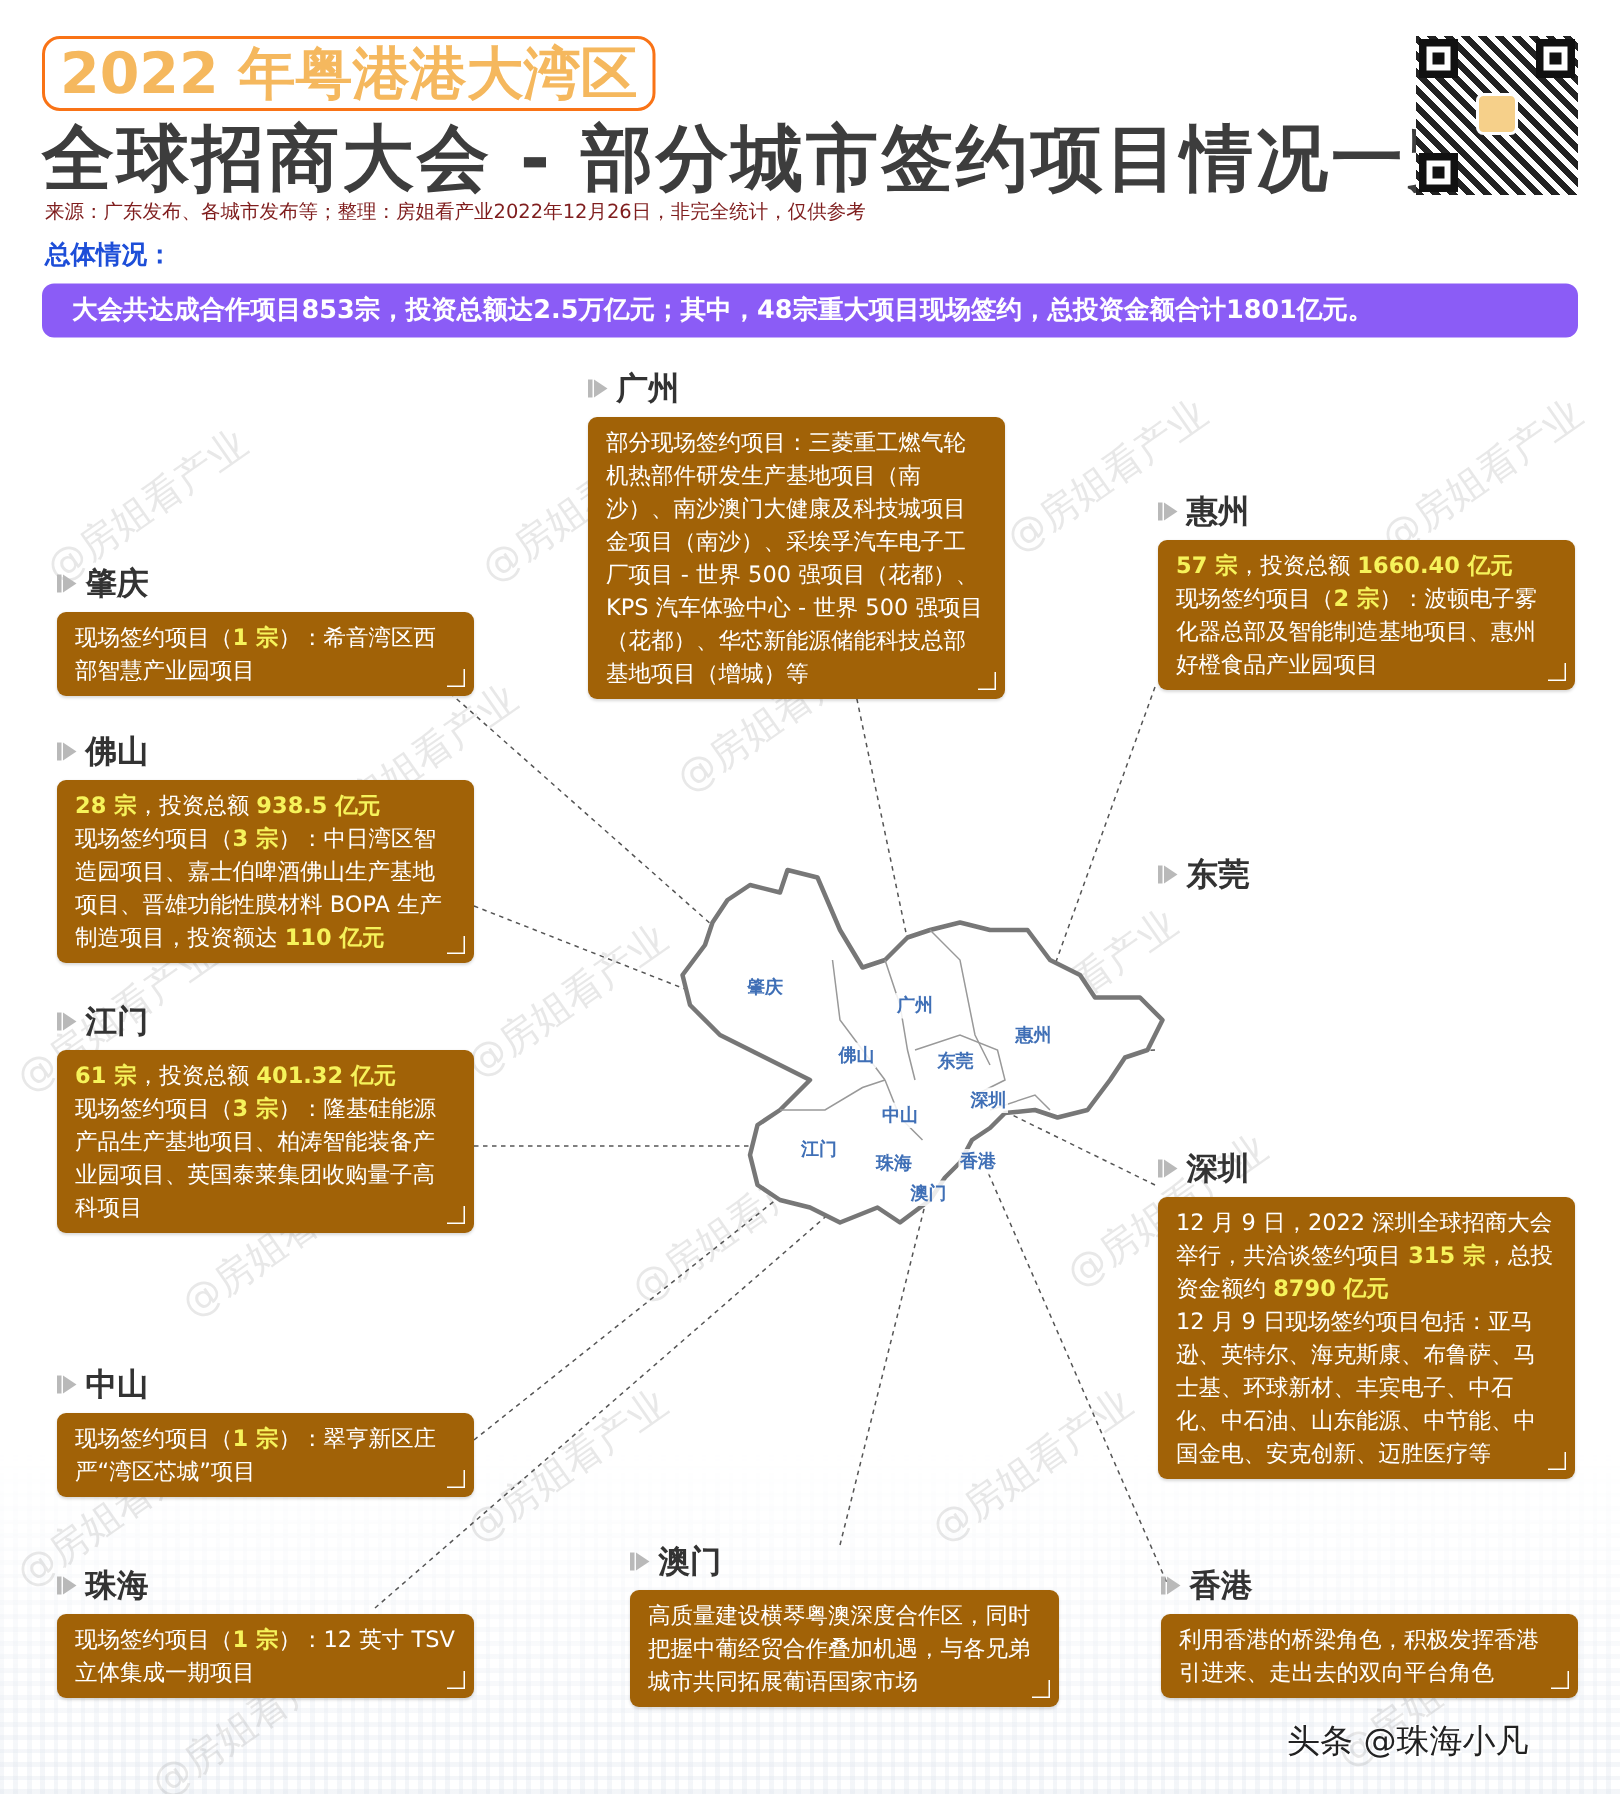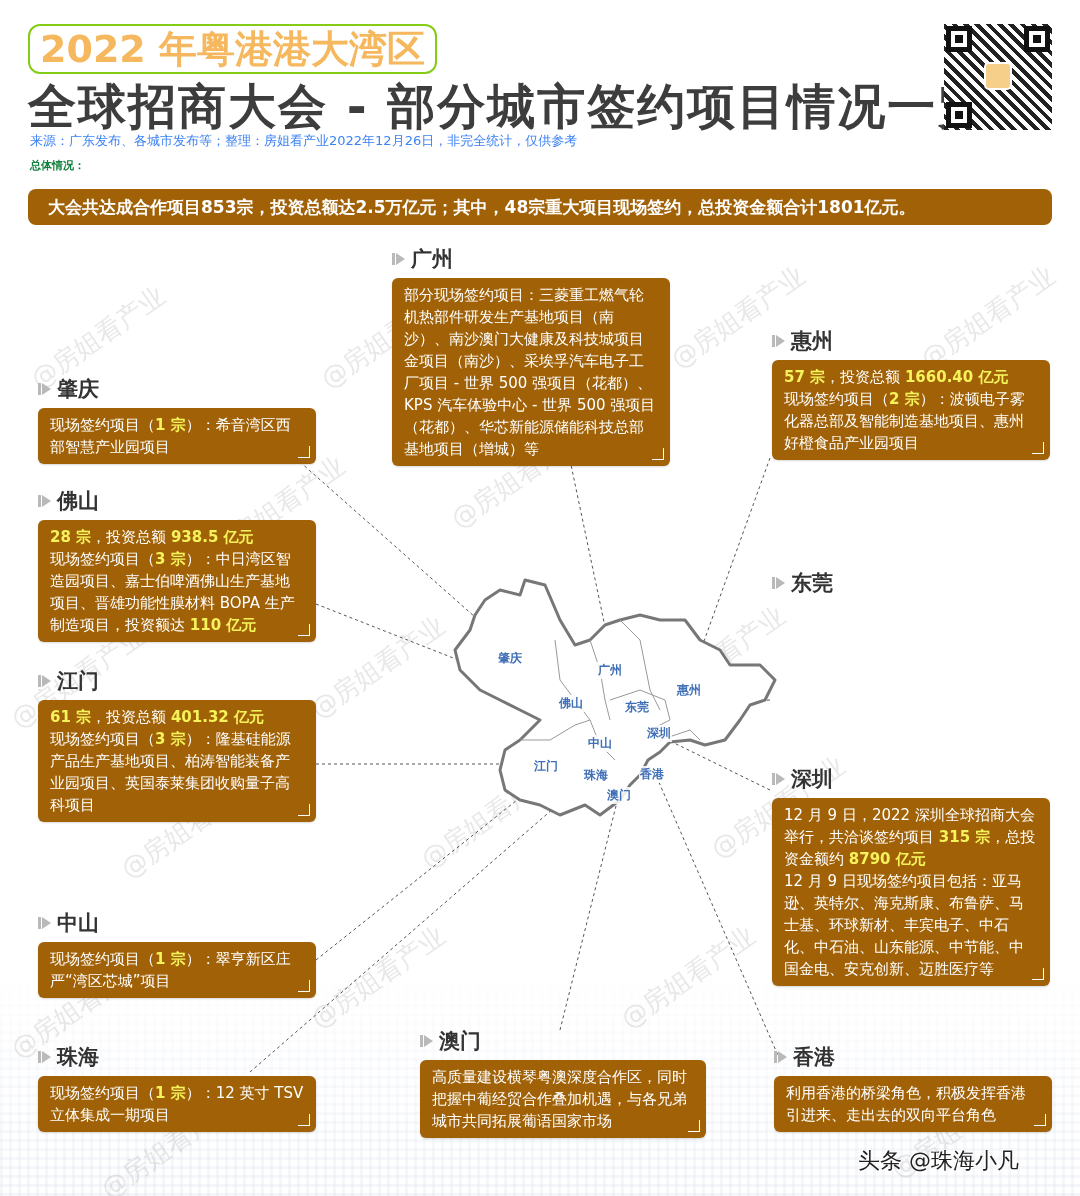--- a/index.html
+++ b/index.html
@@ -9,25 +9,25 @@
   .watermark { position: absolute; color: rgba(150,150,150,0.22); font-size: 26px; transform: rotate(-35deg); white-space: nowrap; pointer-events: none; z-index: 1; }
 
   .skyline { position: absolute; left: 0; right: 0; bottom: 0; height: 230px; z-index: 0;
     background:
       repeating-linear-gradient(90deg, rgba(200,210,225,0.35) 0 3px, transparent 3px 9px),
       repeating-linear-gradient(0deg, rgba(200,210,225,0.35) 0 3px, transparent 3px 9px);
     -webkit-mask-image: linear-gradient(to top, rgba(0,0,0,0.6), rgba(0,0,0,0));
     mask-image: linear-gradient(to top, rgba(0,0,0,0.6), rgba(0,0,0,0));
   }
 
-  .header-badge { position: absolute; left: 28px; top: 24px; height: 50px; padding: 0 10px; border: 2px solid #84cc16; border-radius: 12px; color: #f5b85e; font-size: 38px; font-weight: bold; line-height: 46px; z-index: 2; }
+  .header-badge { position: absolute; left: 28px; top: 24px; height: 50px; padding: 0 10px; border: 2px solid #f97316; border-radius: 12px; color: #f5b85e; font-size: 38px; font-weight: bold; line-height: 46px; z-index: 2; }
   .main-title { position: absolute; left: 28px; top: 78px; font-size: 48px; font-weight: bold; color: #3d3d3d; letter-spacing: 2px; line-height: 56px; z-index: 2; }
-  .source { position: absolute; left: 30px; top: 132px; font-size: 13px; color: #3b82f6; z-index: 2; }
-  .summary-label { position: absolute; left: 30px; top: 158px; font-size: 11px; color: #15803d; font-weight: bold; z-index: 2; }
-  .summary-bar { position: absolute; left: 28px; top: 189px; width: 1024px; height: 36px; background: #a16207; border-radius: 8px; color: #ffffff; font-weight: bold; font-size: 17px; line-height: 36px; padding-left: 20px; z-index: 2; }
+  .source { position: absolute; left: 30px; top: 132px; font-size: 13px; color: #7f1d1d; z-index: 2; }
+  .summary-label { position: absolute; left: 30px; top: 158px; font-size: 17px; color: #1d4ed8; font-weight: bold; z-index: 2; }
+  .summary-bar { position: absolute; left: 28px; top: 189px; width: 1024px; height: 36px; background: #8b5cf6; border-radius: 8px; color: #ffffff; font-weight: bold; font-size: 17px; line-height: 36px; padding-left: 20px; z-index: 2; }
   .qr { position: absolute; left: 944px; top: 24px; width: 108px; height: 106px; z-index: 2;
     background:
       repeating-linear-gradient(45deg, #222 0 4px, #fff 4px 8px),
       #fff; }
   .qr .finder { position: absolute; width: 26px; height: 26px; border: 5px solid #111; background: #fff; }
   .qr .finder::after { content: ""; position: absolute; left: 4px; top: 4px; width: 8px; height: 8px; background: #111; }
   .qr .avatar { position: absolute; left: 40px; top: 38px; width: 28px; height: 28px; border-radius: 5px; background: #f6d08a; border: 2px solid #fff; }
 
   .city { position: absolute; z-index: 3; }
   .city-title { display: flex; align-items: center; font-size: 21px; font-weight: bold; color: #333; height: 30px; margin-bottom: 4px; }

